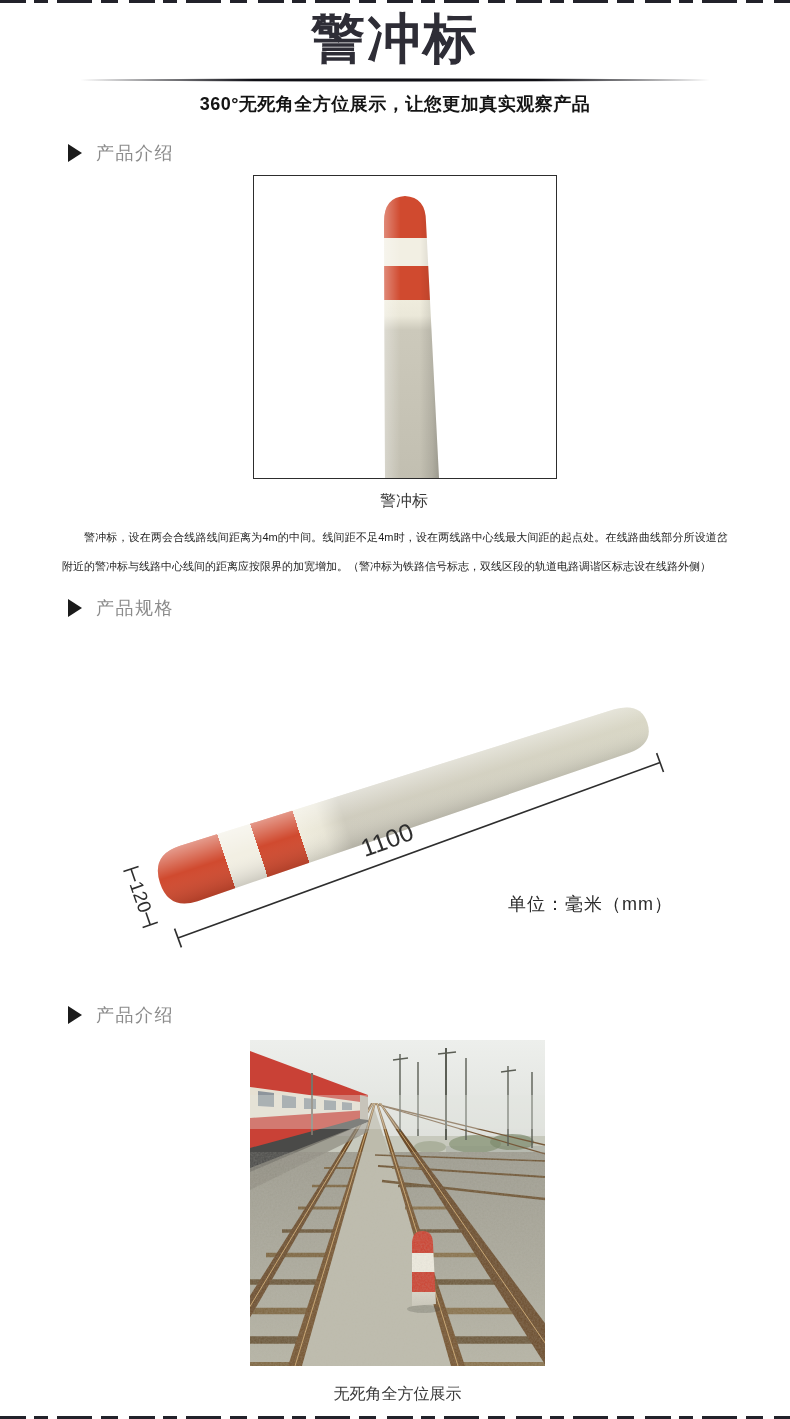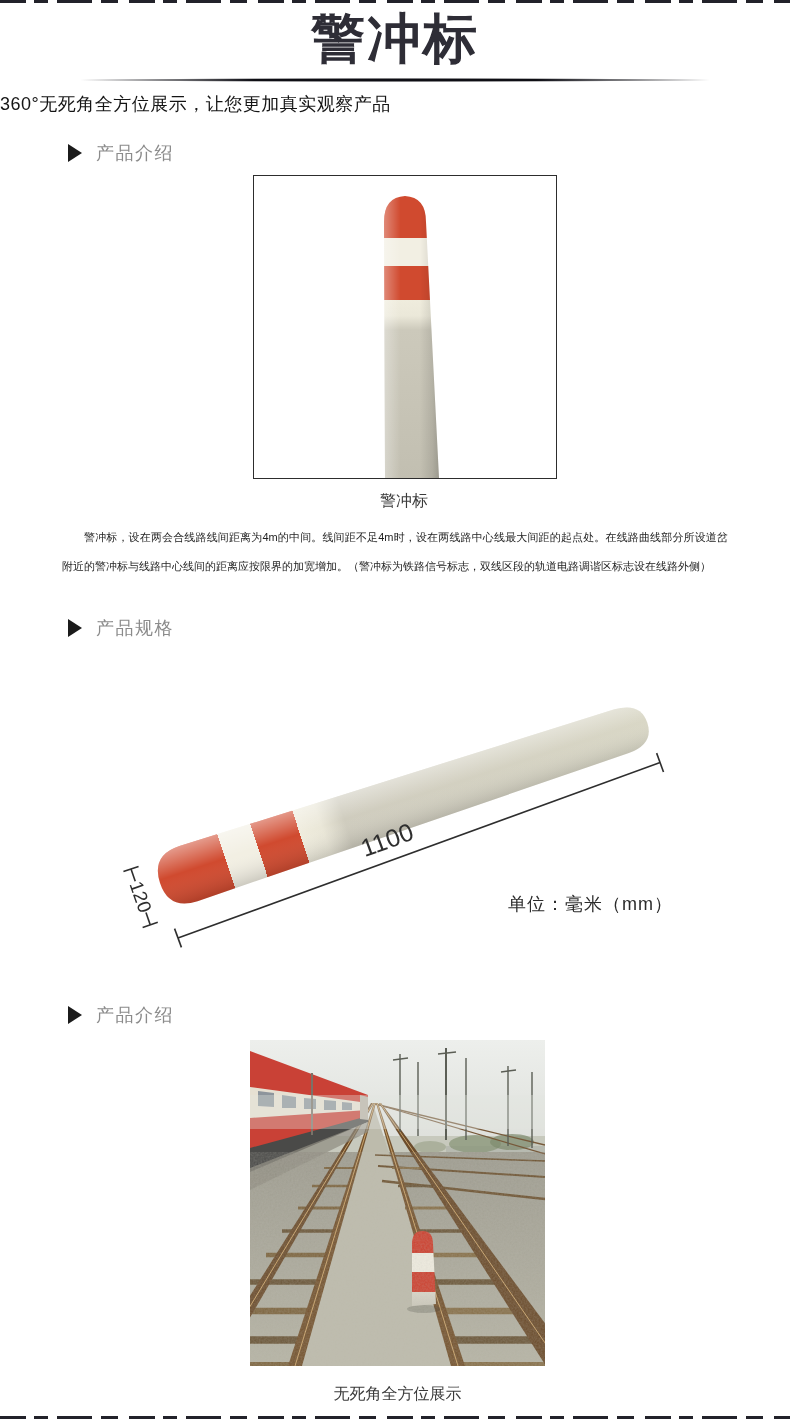--- a/index.html
+++ b/index.html
@@ -20,26 +20,26 @@
   .main-title{
     position:absolute;top:8px;left:0;width:100%;text-align:center;
     font-size:54px;line-height:60px;font-weight:900;color:#2e2d36;letter-spacing:2px;
   }
   .title-divider{
     position:absolute;top:78px;left:70px;width:650px;height:4px;border-radius:2px;
     background:radial-gradient(ellipse 50% 50% at 50% 50%,
       #0e0e14 0%,#0e0e14 50%,rgba(14,14,20,0.5) 76%,rgba(14,14,20,0) 100%);
   }
   .subtitle{
-    position:absolute;top:92px;left:0;width:100%;text-align:left;
-    font-size:18px;font-weight:normal;color:#141414;letter-spacing:0.5px;
+    position:absolute;top:92px;left:0;width:100%;text-align:center;
+    font-size:18px;font-weight:bold;color:#141414;letter-spacing:0.5px;
   }
   .section-header{position:absolute;left:68px;display:flex;align-items:center;gap:14px;}
   .section-header.intro{top:141px;font-family:Liberation Serif, serif;}
-  .section-header.specs{top:616px;}
+  .section-header.specs{top:596px;}
   .section-header.application{top:1003px;}
   .tri{width:0;height:0;border-left:14px solid #1b1b1b;border-top:9px solid transparent;border-bottom:9px solid transparent;}
   .section-label{font-size:18px;color:#8b8b8b;letter-spacing:1.5px;}
   .intro-box{
     position:absolute;left:253px;top:175px;width:302px;height:302px;
     border:1px solid #2d2d2d;background:#ffffff;overflow:hidden;
   }
   .intro-box svg{display:block;}
   .img-caption{position:absolute;text-align:center;font-size:16px;color:#3a3a3a;}
   .img-caption.intro{left:253px;top:491px;width:302px;}

